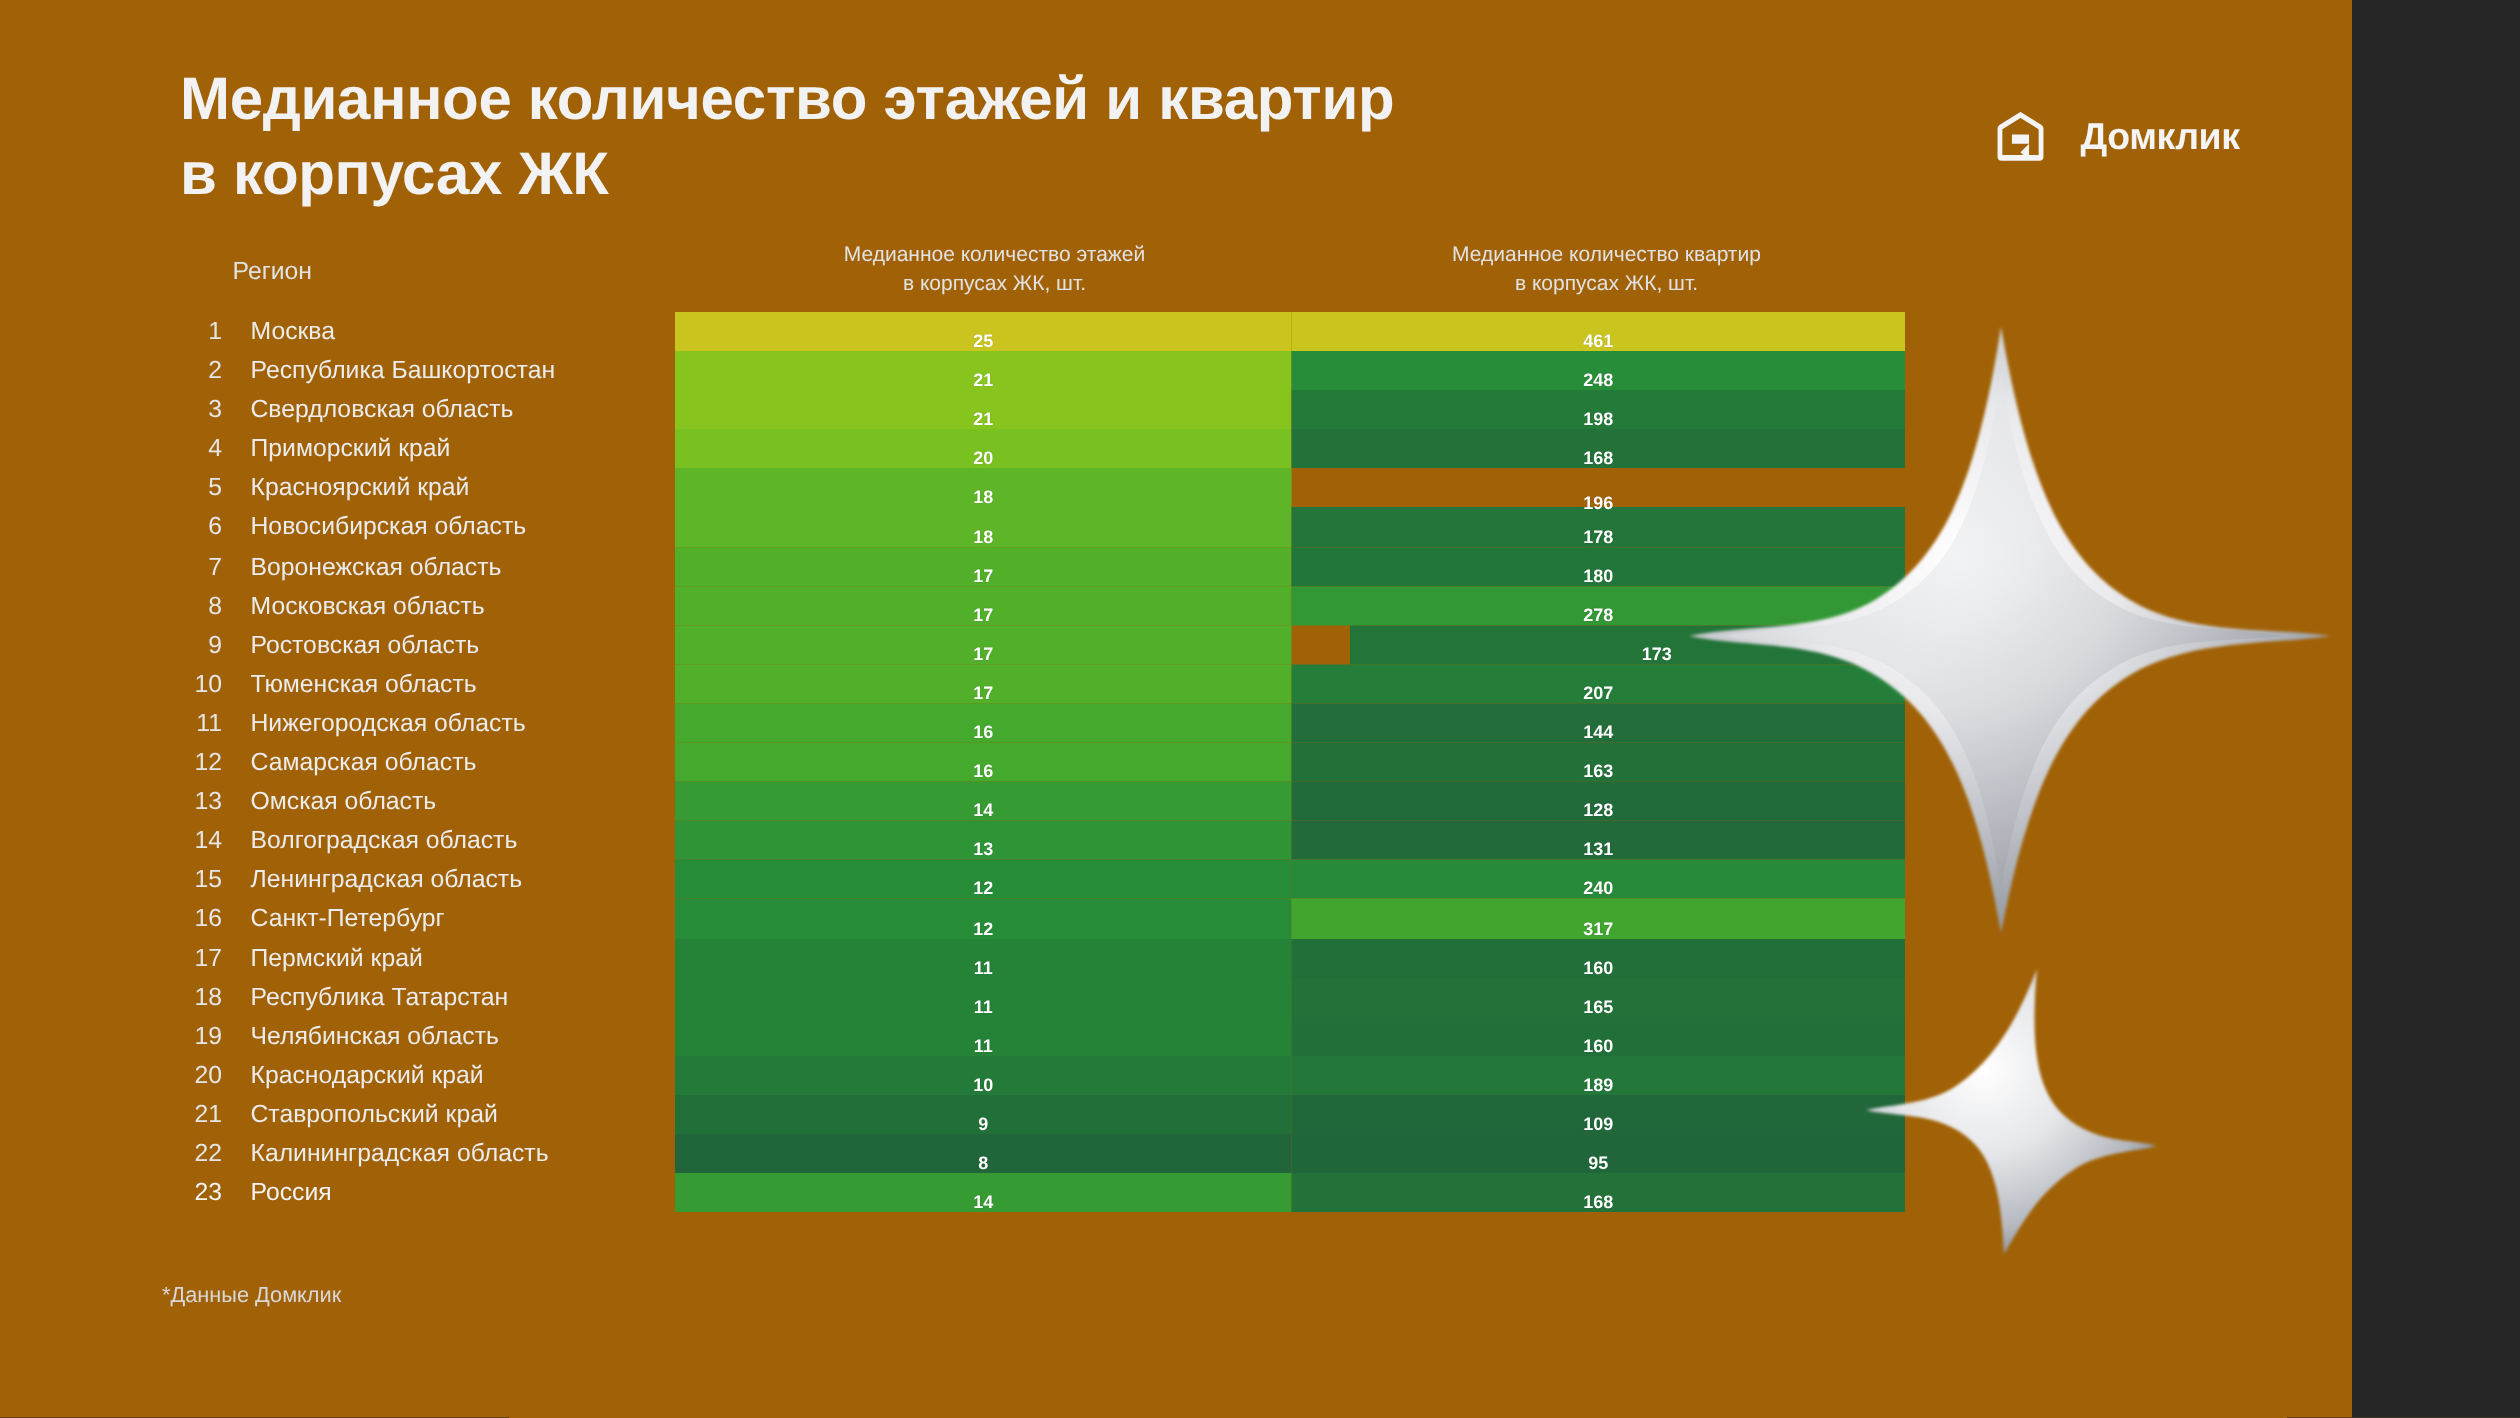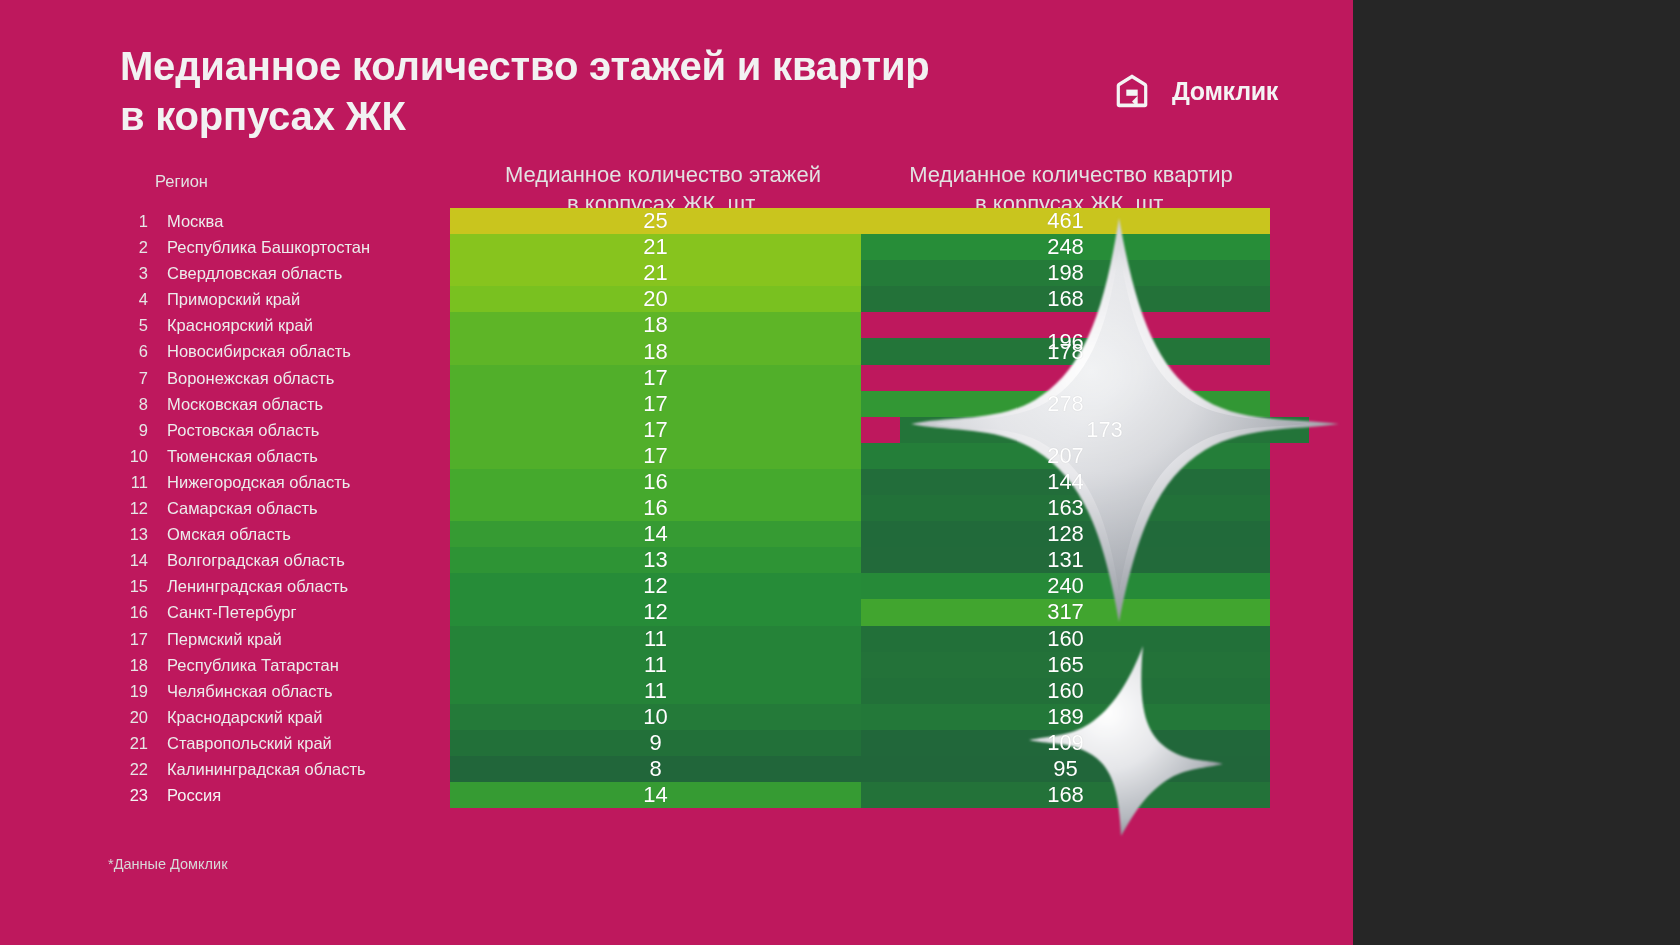--- a/index.html
+++ b/index.html
@@ -5,22 +5,22 @@
 <style>
   * { box-sizing: border-box; margin: 0; padding: 0; }
   html, body {
     width: 1680px; height: 945px;
     background: #262626;
     font-family: "Liberation Sans", sans-serif;
     overflow: hidden;
   }
   #root {
     position: relative;
-    width: 1353px; height: 945px;
-    background: #be185d;
+    width: 1568px; height: 945px;
+    background: #a16207;
   }
 
   
   #title {
     position: absolute;
     left: 120px; top: 42px;
     width: 1050px;
     font-size: 40px;
     font-weight: bold;
     line-height: 1.24;
@@ -40,21 +40,21 @@
     font-size: 25px;
     font-weight: bold;
     color: #f4f4f4;
     letter-spacing: -0.3px;
   }
 
   
   .col-head {
     position: absolute;
     top: 160px;
-    font-size: 22px;
+    font-size: 14px;
     line-height: 1.33;
     color: #e2e2e2;
     text-align: center;
     white-space: pre-line;
   }
   #head-floors { left: 470px; width: 386px; }
   #head-flats  { left: 866px; width: 410px; }
   #head-region {
     position: absolute;
     left: 155px; top: 172px;
@@ -87,25 +87,25 @@
     width: 296px;
     flex: 0 0 296px;
     font-size: 16.5px;
     color: #ececec;
     padding-left: 13px;
     line-height: 26.1px;
     white-space: nowrap;
   }
   .cell {
     position: relative;
-    font-size: 22px;
-    font-weight: normal;
+    font-size: 12px;
+    font-weight: bold;
     color: #ffffff;
     display: flex;
-    align-items: center;
+    align-items: flex-end;
     justify-content: center;
     text-shadow: 0 0 1px rgba(0,0,0,0.18);
   }
   .cell.floors { width: 411px; flex: 0 0 411px; }
   .cell.flats  { width: 409px; flex: 0 0 409px; }
   .cell .v { position: relative; z-index: 2; }
 
   .row.total .region,
   .row.total .rank { color: #f4f4f4; }
 
@@ -209,20 +209,23 @@
         </div>
         <div class="cell flats" style="background: rgb(35, 117, 57);">
           <span class="v">178</span>
         </div>
       </div>
       <div class="row">
         <div class="rank">7</div>
         <div class="region">Воронежская область</div>
         <div class="cell floors" style="background: rgb(81, 175, 42);">
           <span class="v">17</span>
+        </div>
+        <div class="cell flats" style="background: rgb(35, 118, 57);">
+          <span class="v">180</span>
         </div>
       </div>
       <div class="row">
         <div class="rank">8</div>
         <div class="region">Московская область</div>
         <div class="cell floors" style="background: rgb(81, 175, 42);">
           <span class="v">17</span>
         </div>
         <div class="cell flats" style="background: rgb(50, 151, 52);">
           <span class="v">278</span>

